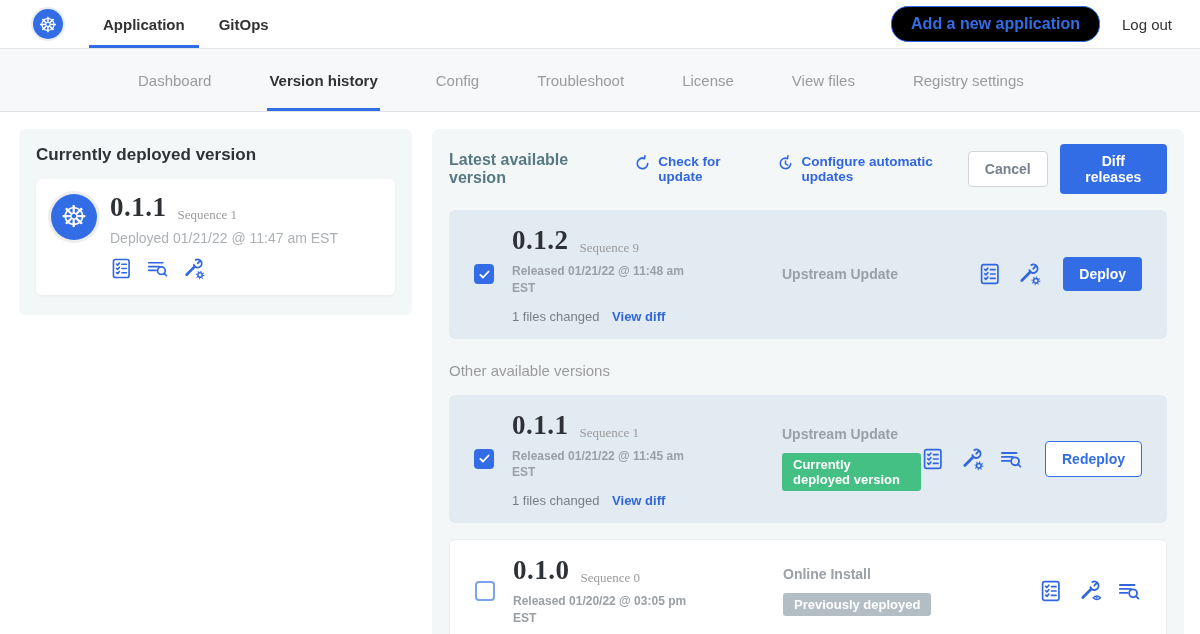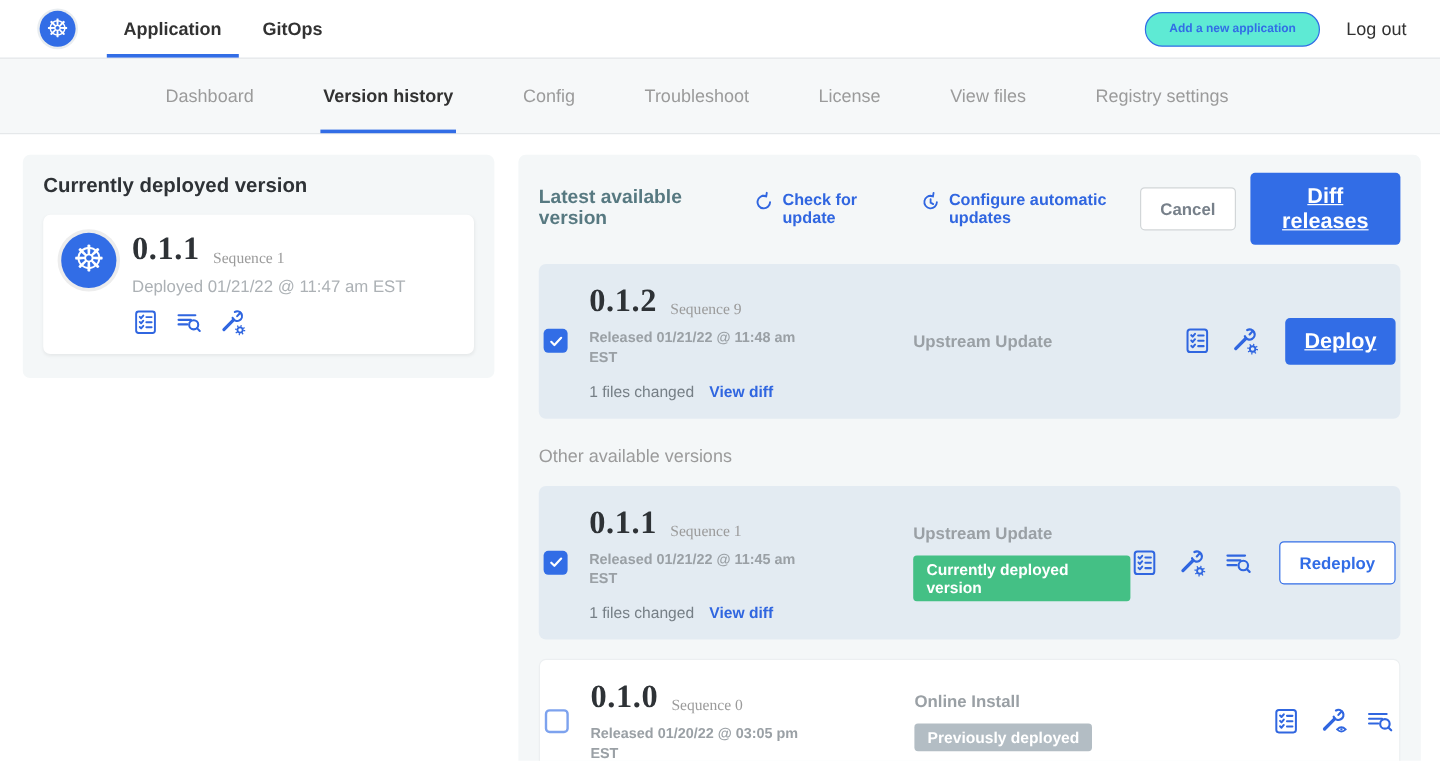--- a/index.html
+++ b/index.html
@@ -10,22 +10,22 @@
   .header { height:48px; display:flex; align-items:center; background:#fff; }
   .logo-wrap { margin-left:33px; width:30px; height:30px; border-radius:50%;
     background:#326de6; box-shadow:0 0 0 2px #e9edf0; display:flex; align-items:center;
     justify-content:center; color:#fff; font-size:21px; line-height:1; flex:none; }
   .header-tabs { display:flex; margin-left:26px; height:100%; gap:6px; }
   .header-tab { padding:0 14px; display:flex; align-items:center; font-size:15px;
     font-weight:bold; color:#323232; position:relative; cursor:pointer; }
   .header-tab.active::after { content:""; position:absolute; left:0; right:0; bottom:0;
     height:3px; background:#326de6; }
   .header-spacer { flex:1; }
-  .add-app-btn { border:1px solid #326de6; color:#326de6; background:#5eead4;
-    border-radius:17px; padding:8px 19px; font-weight:bold; font-size:10px; cursor:pointer;
+  .add-app-btn { border:1px solid #326de6; color:#326de6; background:#000000;
+    border-radius:17px; padding:8px 19px; font-weight:bold; font-size:16px; cursor:pointer;
     margin-right:22px; font-family:inherit; }
   .logout { font-size:15px; color:#323232; margin-right:28px; cursor:pointer; }
 
   
   .subnav { height:64px; background:#f6f8f9; border-top:1px solid #e4e7e9;
     border-bottom:1px solid #e0e4e6; display:flex; align-items:stretch;
     padding-left:138px; gap:58px; }
   .subnav-tab { display:flex; align-items:center; font-size:15px; color:#9b9b9b;
     position:relative; cursor:pointer; }
   .subnav-tab.active { color:#323232; font-weight:bold; }
@@ -52,27 +52,27 @@
   
   .right-panel { flex:1; padding:15px 17px 16px; }
   .panel-header { display:flex; align-items:center; }
   .panel-title { font-size:16px; font-weight:bold; color:#577981; }
   .link-action { display:flex; gap:6px; color:#3066e0;
     font-size:13.5px; font-weight:bold; margin-left:21px; cursor:pointer; }
   .cancel-btn { background:#fff; border:1px solid #d2d6d8; color:#77808a;
     font-weight:bold; font-size:14px; padding:9px 16px; border-radius:4px; cursor:pointer;
     margin-right:12px; font-family:inherit; }
   .primary-btn { background:#326de6; border:none; color:#fff; font-weight:bold;
-    font-size:18px; padding:9px 16px; border-radius:4px; cursor:pointer; font-family:inherit;text-decoration:underline; }
+    font-size:14px; padding:9px 16px; border-radius:4px; cursor:pointer; font-family:inherit; }
   .secondary-btn { background:#fff; border:1px solid #326de6; color:#326de6;
     font-weight:bold; font-size:14px; padding:9px 16px; border-radius:4px; cursor:pointer;
     font-family:inherit; }
 
   .version-card { display:flex; align-items:center; border-radius:6px;
-    padding:15px 4px; margin-top:16px; }
+    padding:15px 25px; margin-top:16px; }
   .version-card.selected { background:#e3ebf2; }
   .version-card.plain { background:#fff; border:1px solid #eceff1; }
   .checkbox { width:20px; height:20px; border-radius:4px; flex:none; margin-right:18px;
     cursor:pointer; }
   .checkbox.checked { background:#326de6; display:flex; align-items:center; justify-content:center; }
   .checkbox.unchecked { background:#fff; border:2px solid #7da2ee; }
   .v-info { width:212px; flex:none; }
   .v-released { font-size:12px; font-weight:bold; color:#9aa0a5; margin-top:7px;
     max-width:196px; line-height:1.4; }
   .v-files { font-size:13px; color:#767f86; margin-top:12px; }

